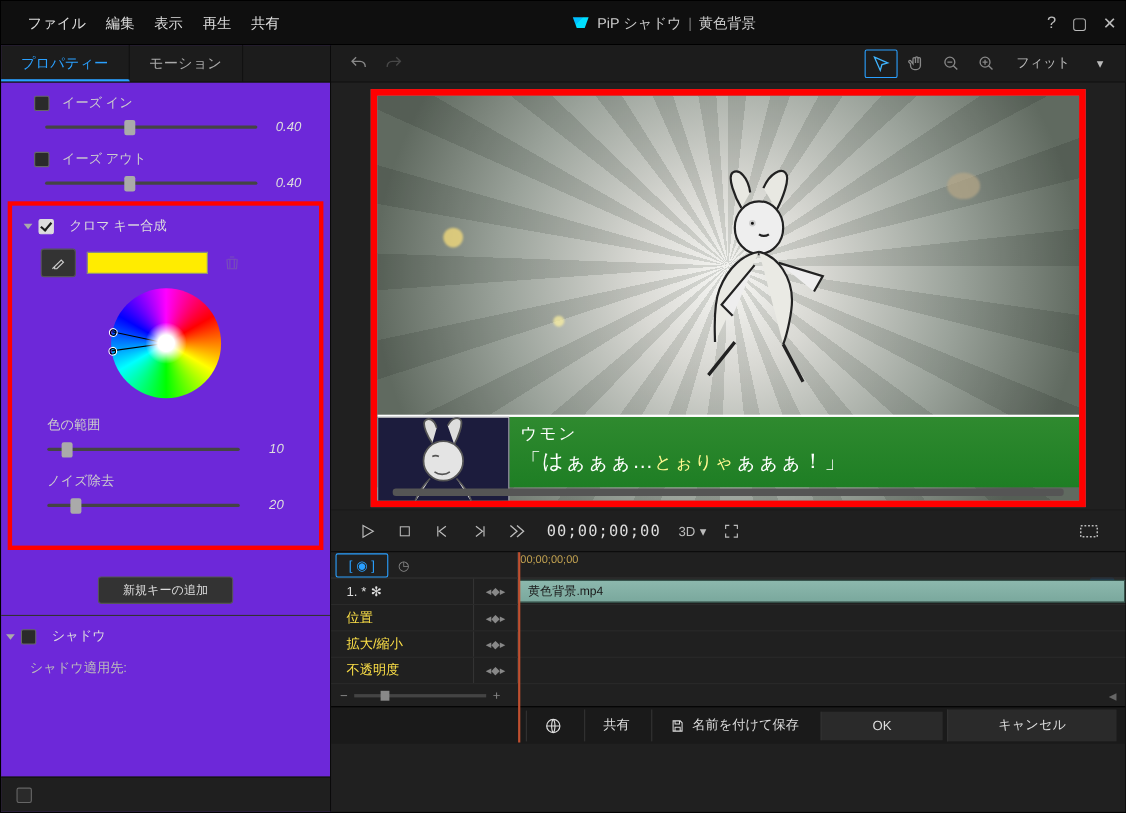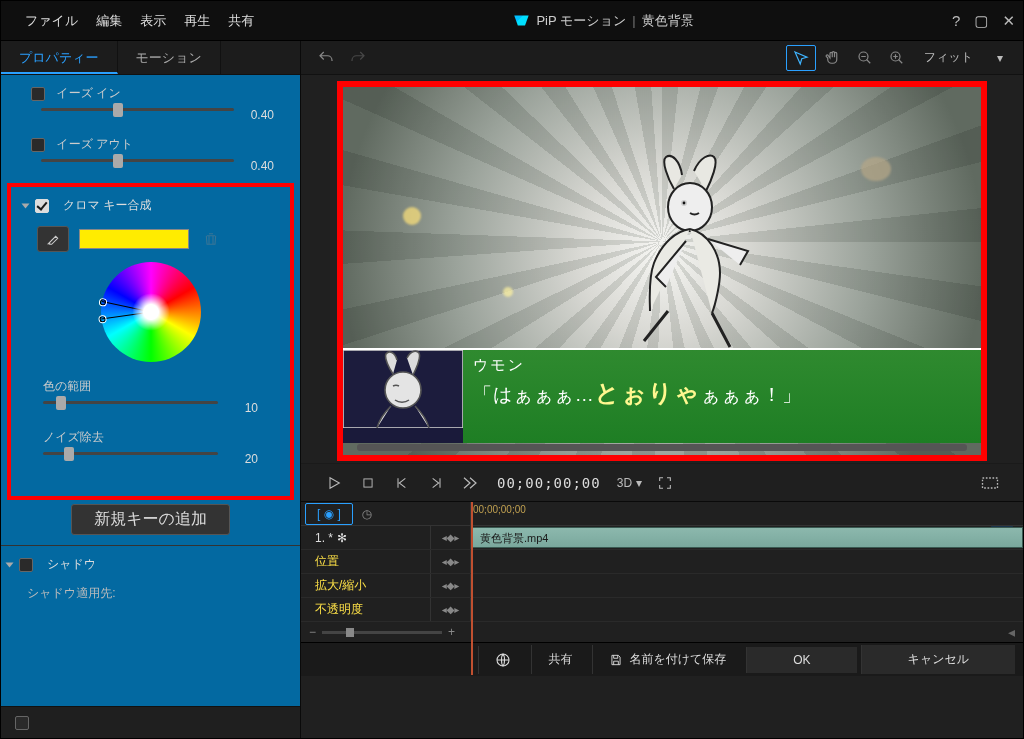--- a/index.html
+++ b/index.html
@@ -6,73 +6,73 @@
 body { background: #1a1a1a; color: #ccc; width: 1024px; height: 739px; overflow: hidden; font-size: 12px; }
 .window { width: 1024px; height: 739px; display: flex; flex-direction: column; border: 1px solid #000; background: #1f1f1f; }
 .titlebar { height: 40px; display: flex; align-items: center; background: #0f0f0f; border-bottom: 1px solid #000; padding: 0 8px; }
 .menu { display: flex; gap: 18px; padding-left: 16px; color: #ddd; font-size: 13px; }
 .menu span { cursor: pointer; }
 .title-center { flex: 1; text-align: center; display: flex; align-items: center; justify-content: center; gap: 6px; font-size: 13px; }
 .title-center .logo-box { width: 18px; height: 14px; background: linear-gradient(135deg, #00c0ff 40%, #00e0ff 40%); clip-path: polygon(10% 15%, 90% 15%, 70% 85%, 30% 85%); position: relative; }
 .win-controls { display: flex; gap: 14px; font-size: 15px; color: #bbb; }
 .main { flex: 1; display: flex; min-height: 0; }
 
-.left { width: 300px; background: #0369a1; border-right: 1px solid #0a0a0a; display: flex; flex-direction: column; }
+.left { width: 300px; background: #6d28d9; border-right: 1px solid #0a0a0a; display: flex; flex-direction: column; }
 .tabrow { display: flex; height: 34px; border-bottom: 1px solid #111; background: #1c1c1c; }
 .tab { padding: 8px 18px 6px; color: #aaa; font-size: 13px; border-right: 1px solid #111; cursor: pointer; }
 .tab.active { color: #2aa0ff; border-bottom: 2px solid #2aa0ff; }
 .proplist { flex: 1; overflow: hidden; padding: 6px 0 0 0; }
 .propitem { padding: 4px 10px 2px 30px; position: relative; }
 .chk { display: inline-block; width: 14px; height: 14px; border: 1px solid #666; border-radius: 2px; margin-right: 8px; vertical-align: middle; position: relative; background: #2a2a2a; }
 .chk.checked { background: #ddd; border-color: #ddd; }
 .chk.checked::after { content: ""; position: absolute; left: 3px; top: 0px; width: 4px; height: 8px; border: solid #1a1a1a; border-width: 0 2px 2px 0; transform: rotate(40deg); }
-.sliderrow { display: flex; align-items: flex-start; padding: 4px 26px 10px 40px; position: relative; }
+.sliderrow { display: flex; align-items: center; padding: 4px 26px 10px 40px; position: relative; font-style: italic; }
 .track { flex: 1; height: 3px; background: #444; position: relative; border-radius: 2px; }
 .thumb { position: absolute; width: 10px; height: 14px; background: #aaa; top: -5px; border-radius: 2px; transform: translateX(-50%); }
 .sliderval { width: 40px; text-align: right; padding-left: 10px; color: #ddd; font-size: 12px; }
 .section { border-top: 1px solid #333; margin-top: 6px; padding-top: 6px; position: relative; }
 .section .header { padding: 4px 10px 6px 18px; display: flex; align-items: center; gap: 6px; color: #ddd; position: relative; cursor: pointer; }
 .section .header::before { content: ""; position: absolute; left: 6px; top: 9px; width: 0; height: 0; border-left: 5px solid #aaa; border-top: 4px solid transparent; border-bottom: 4px solid transparent; transform: rotate(90deg); }
 .redbox { border: 4px solid #f00; margin: 0 6px 0 6px; padding: 6px 6px 20px 6px; }
 .chroma-ctrls { display: flex; align-items: center; gap: 10px; padding: 6px 14px 10px 20px; }
 .eyedrop { width: 32px; height: 26px; background: #333; border: 1px solid #555; border-radius: 3px; display: flex; align-items: center; justify-content: center; cursor: pointer; }
 .eyedrop svg { width: 16px; height: 16px; }
 .swatch { width: 110px; height: 20px; border: 1px solid #888; }
 .trash { width: 24px; height: 24px; display: flex; align-items: center; justify-content: center; opacity: .4; }
 .trash svg { width: 16px; height: 16px; }
 .wheel { width: 100px; height: 100px; border-radius: 50%; margin: 0 auto 12px; background: conic-gradient(#f0f, #f00, #ff0, #0f0, #0ff, #00f, #f0f); position: relative; }
 .wheel::after { content: ""; position: absolute; left: 50%; top: 50%; width: 38px; height: 38px; background: radial-gradient(circle, #fff 28%, transparent 70%); transform: translate(-50%, -50%); border-radius: 50%; }
 .wheel .ptr { position: absolute; width: 50px; height: 0; border-top: 1px solid #000; top: 50%; left: 0; transform-origin: right center; transform: translateY(-50%); }
 .wheel .ptr::before { content: ""; position: absolute; left: -2px; top: -3px; width: 6px; height: 6px; border-radius: 50%; box-shadow: 0 0 0 1px #000 inset, 0 0 0 1px #fff; }
 .fldlabel { padding: 4px 26px 2px 26px; color: #ccc; font-size: 12px; }
-.newkeybtn { display: block; margin: 4px auto 10px; padding: 4px 22px; background: #333; border: 1px solid #555; color: #ddd; border-radius: 3px; cursor: pointer; font-size: 16px; }
+.newkeybtn { display: block; margin: 24px auto 10px; padding: 4px 22px; background: #333; border: 1px solid #555; color: #ddd; border-radius: 3px; cursor: pointer; font-size: 11px; }
 .shadowtgt { padding: 6px 26px; color: #bbb; font-size: 12px; }
 .bottombar-left { height: 32px; border-top: 1px solid #111; display: flex; align-items: center; padding: 0 14px; gap: 8px; background: #1f1f1f; }
 
 .right { flex: 1; display: flex; flex-direction: column; background: #202020; min-width: 0; }
 .toolbar { height: 34px; display: flex; align-items: center; padding: 0 10px; gap: 2px; border-bottom: 1px solid #111; background: #1c1c1c; }
 .tbtn { width: 30px; height: 26px; display: flex; align-items: center; justify-content: center; border-radius: 2px; color: #888; cursor: pointer; }
 .tbtn.on { border: 1px solid #2aa0ff; color: #2aa0ff; }
 .tspacer { flex: 1; }
 .fitdrop { display: flex; align-items: center; gap: 24px; padding: 0 10px; color: #bbb; cursor: pointer; }
 .preview-wrap { padding: 6px 12px 2px; position: relative; }
 .red-preview { border: 6px solid #ff0000; width: 650px; height: 380px; margin: 0 auto; position: relative; background: #888; overflow: hidden; }
 .vid { position: absolute; inset: 0; background: radial-gradient(circle at 50% 45%, #f6f6f3 0%, #d9d9d4 22%, #9aa29a 55%, #606a60 85%); }
 .rays { position: absolute; inset: 0; background: repeating-conic-gradient(from 0deg at 50% 42%, rgba(90,100,90,0.18) 0deg 6deg, rgba(255,255,255,0) 6deg 14deg); mix-blend-mode: multiply; }
 .rabbit { position: absolute; left: 40%; top: 18%; width: 180px; height: 200px; }
 .orb { position: absolute; border-radius: 50%; filter: blur(1px); opacity: .7; }
 .orb.y1 { left: 60px; top: 120px; width: 18px; height: 18px; background: #ffe37a; }
 .orb.y2 { left: 160px; top: 200px; width: 10px; height: 10px; background: #fff3a0; }
 .orb.p1 { right: 90px; top: 70px; width: 30px; height: 24px; background: #b6a787; }
-.caption { position: absolute; left: 0; right: 0; bottom: 12px; height: 95px; background: linear-gradient(180deg, #2f8a2f 0%, #1e7e24 100%); border-top: 2px solid #fff; display: flex; }
+.caption { position: absolute; left: 0; right: 0; bottom: 12px; height: 66px; background: linear-gradient(180deg, #2f8a2f 0%, #1e7e24 100%); border-top: 2px solid #fff; display: flex; }
 .caption .portrait { width: 120px; height: 100%; background: #1a1a3a; position: relative; }
 .caption .txt { flex: 1; padding: 6px 10px; color: #fff; }
 .caption .line1 { font-size: 15px; letter-spacing: 2px; margin-bottom: 2px; }
 .caption .line2 { font-size: 19px; letter-spacing: 1px; font-weight: 500; }
-.caption .line2 .em { color: #fff890; font-weight: 700; letter-spacing: 2px; font-size: 24px; }
+.caption .line2 .em { color: #fff890; font-weight: 400; letter-spacing: 2px; font-size: 16px; }
 .progressbar { position: absolute; left: 14px; right: 14px; bottom: 4px; height: 7px; background: #555; border-radius: 3px; }
 .playctrls { height: 38px; display: flex; align-items: center; gap: 12px; padding: 0 22px; border-top: 1px solid #1a1a1a; background: #1f1f1f; }
 .pc { width: 22px; height: 22px; display: flex; align-items: center; justify-content: center; color: #bbb; cursor: pointer; }
 .tcode { font-family: monospace; font-size: 14px; color: #ddd; padding: 0 4px; letter-spacing: 1px; }
 .threeD { font-size: 12px; color: #bbb; display: flex; align-items: flex-start; gap: 4px; cursor: pointer; }
 .timeline-area { background: #202020; border-top: 1px solid #0a0a0a; }
 .tl-header { height: 24px; display: flex; align-items: flex-end; border-bottom: 1px solid #333; position: relative; }
 .tl-left { width: 170px; display: flex; height: 100%; align-items: center; border-right: 1px solid #333; }
 .tl-mode { width: 48px; height: 22px; border: 1px solid #2aa0ff; color: #2aa0ff; display: flex; align-items: center; justify-content: center; margin-left: 4px; border-radius: 2px; font-size: 12px; }
 .tl-clock { width: 28px; display: flex; justify-content: center; color: #888; }
@@ -104,21 +104,21 @@
   <div class="titlebar">
     <div class="menu">
       <span>ファイル</span>
       <span>編集</span>
       <span>表示</span>
       <span>再生</span>
       <span>共有</span>
     </div>
     <div class="title-center">
       <span class="logo-box"></span>
-      <span>PiP モーション</span>
+      <span>PiP シャドウ</span>
       <span style="color:#777">|</span>
       <span>黄色背景</span>
     </div>
     <div class="win-controls">
       <span>?</span>
       <span>▢</span>
       <span>✕</span>
     </div>
   </div>
 

